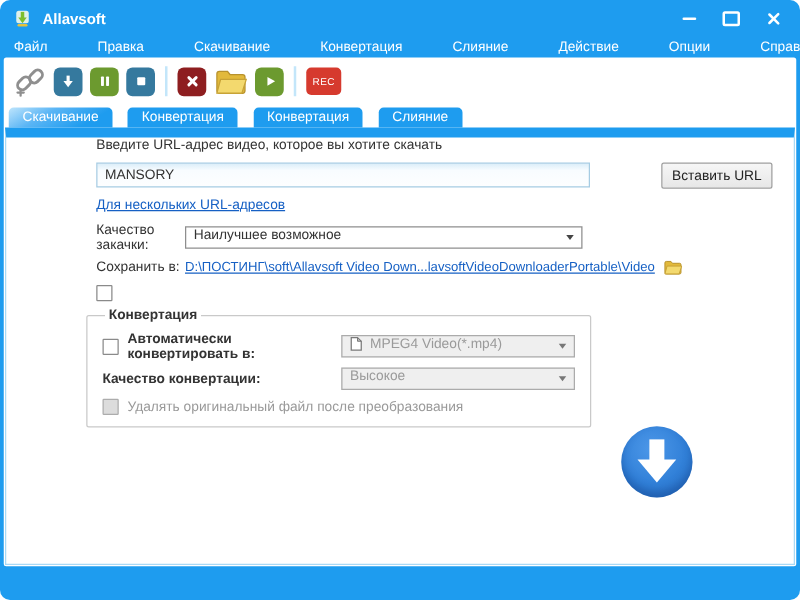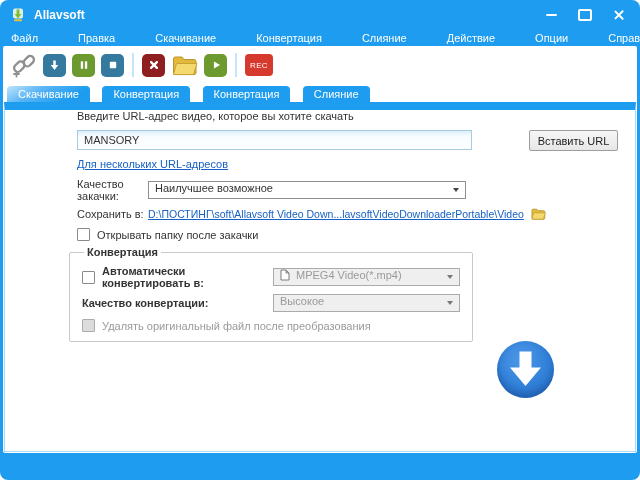--- a/index.html
+++ b/index.html
@@ -210,21 +210,20 @@
           <span class="save-folder">
             <svg width="15" height="12" viewBox="0 0 26 21">
               <path d="M1.5 4 q0-2 2-2 h6.5 l2 2.6 h10 q2 0 2 2 v11 q0 2-2 2 h-18.5 q-2 0-2-2 z" fill="#E2B93B" stroke="#B8922D" stroke-width="1.4"></path>
               <path d="M4.5 8.5 h20.5 l-3.5 11 h-20 z" fill="#F3D96E" stroke="#C7A235" stroke-width="1.4"></path>
             </svg>
           </span>
         </div>
 
         <div class="chk-row">
           <span class="checkbox"></span>
-          <span class="chk-label">Открывать папку после закачки</span>
         </div>
 
         <fieldset class="conv">
           <legend>Конвертация</legend>
 
           <div class="conv-row">
             <span class="conv-left">
               <span class="checkbox"></span>
               <span class="bold">Автоматически конвертировать в:</span>
             </span>

